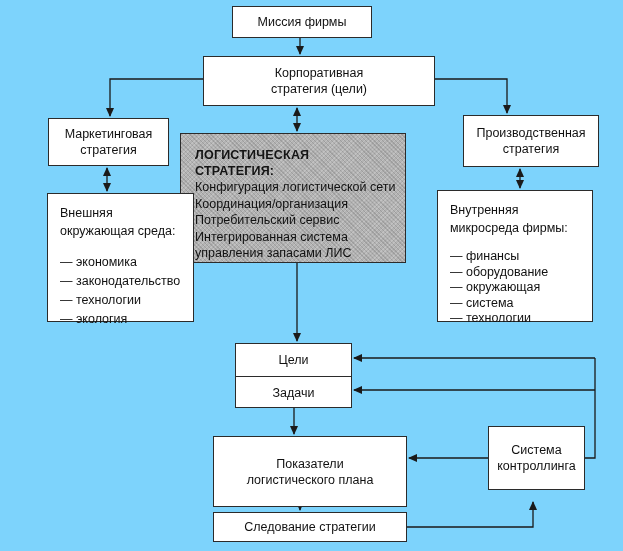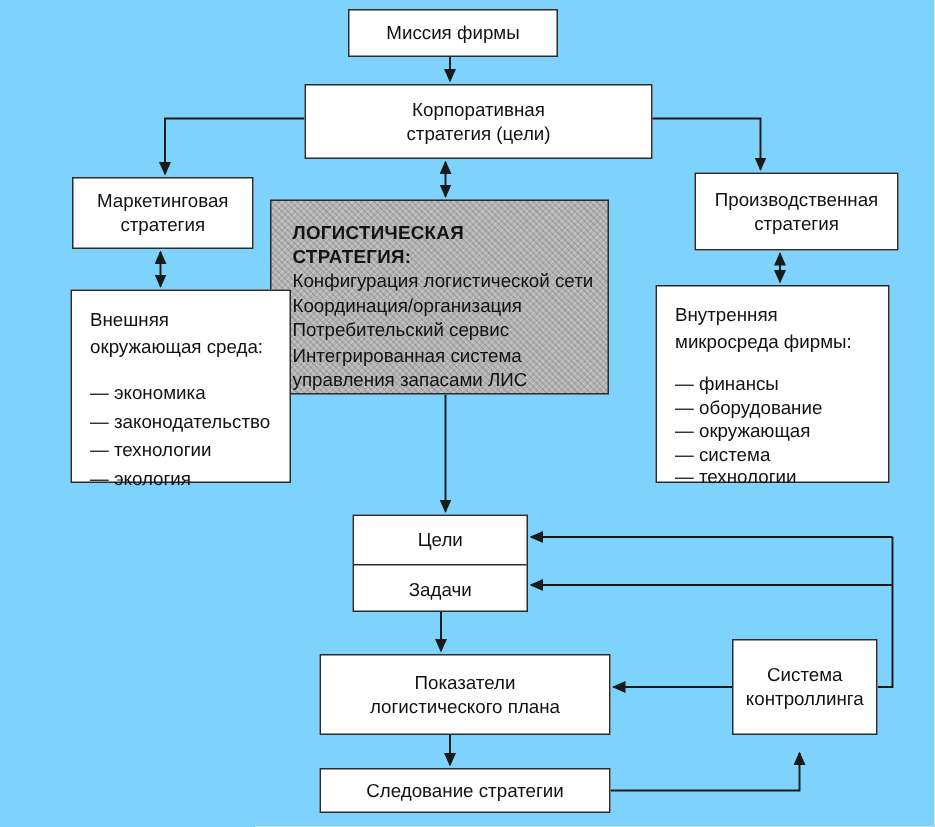--- a/index.html
+++ b/index.html
@@ -47,21 +47,21 @@
   .n-logistics .items{}
   .n-logistics .items div{line-height:16.5px;}
   .n-external{left:27px;top:193px;width:147px;height:129px;margin-left:20px;}
   .n-external .items div{line-height:19px;}
   .n-internal{left:437px;top:190px;width:156px;height:132px;}
   .n-internal .items{margin-top:12px;}
   .n-internal .items div{line-height:15.5px;}
   .n-goals{left:235px;top:343px;width:117px;height:65px;padding:0;}
   .n-goals .cell{height:32px;display:flex;align-items:center;justify-content:center;}
   .n-goals .cell + .cell{border-top:1.6px solid #2b2b2b;height:31px;}
-  .n-indicators{left:213px;top:436px;width:194px;height:54px;}
+  .n-indicators{left:213px;top:436px;width:194px;height:71px;}
   .n-controlling{left:488px;top:426px;width:97px;height:64px;}
   .n-follow{left:213px;top:512px;width:194px;height:30px;}
   .connectors{position:absolute;left:0;top:0;pointer-events:none;}
   .connectors line,.connectors polyline{stroke:#1a1a1a;stroke-width:1.3;fill:none;}
 </style>
 </head>
 <body>
 
 <div class="canvas">
 

